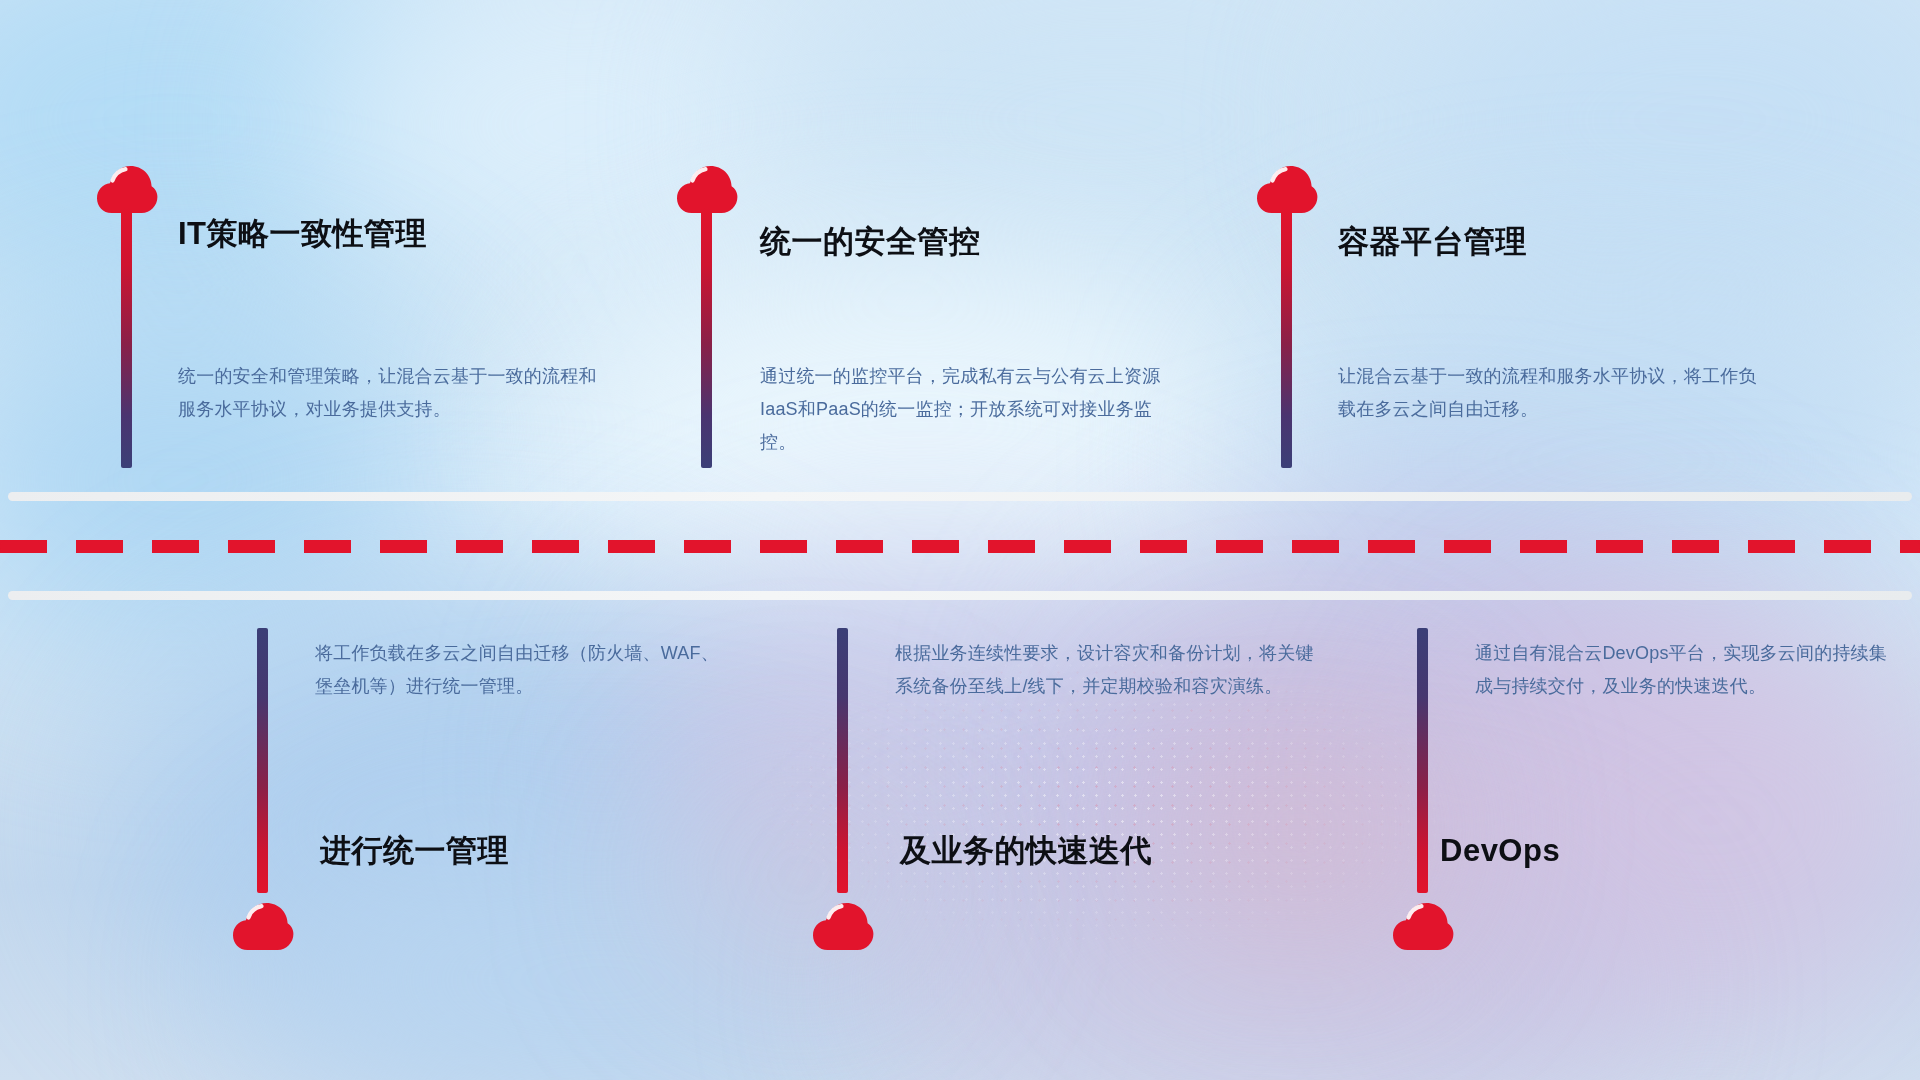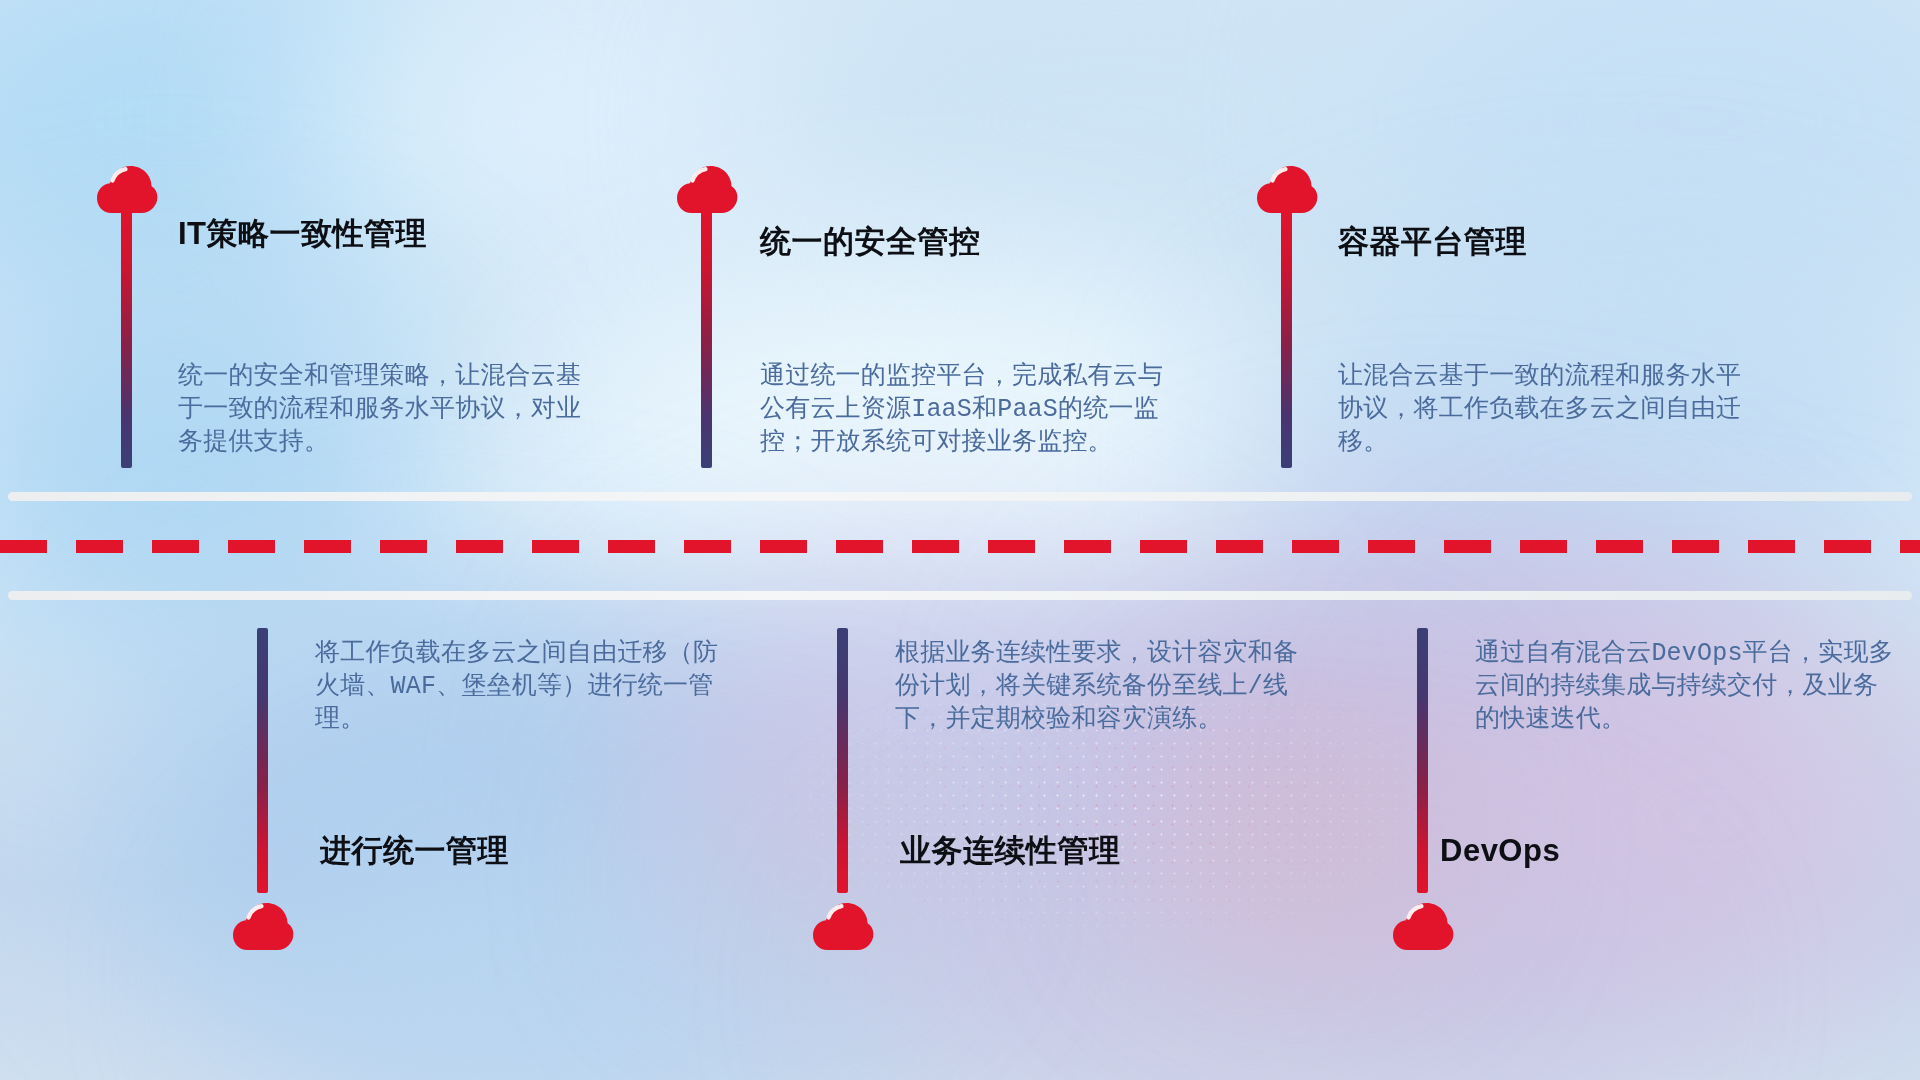--- a/index.html
+++ b/index.html
@@ -70,22 +70,22 @@
   .cloud-icon{position:absolute;width:62px;height:52px;}
   .stem{position:absolute;width:11px;border-radius:2px;}
   .stem-down{background:linear-gradient(180deg,#e2142c 0%,#cf1430 22%,#8a2048 52%,#4a3470 80%,#3b3f77 100%);}
   .stem-up{background:linear-gradient(180deg,#3b3f77 0%,#46376f 26%,#8a2048 60%,#cf1430 84%,#e2142c 100%);}
 
   .title{
     position:absolute;font-size:31px;font-weight:700;color:#0d0f14;
     letter-spacing:.5px;white-space:nowrap;line-height:1;
   }
   .body{
-    position:absolute;font-size:25px;line-height:33px;color:#4a6b9c;
-    width:360px;letter-spacing:.2px;font-weight:400;font-family:Liberation Mono, monospace;
+    position:absolute;font-size:18px;line-height:33px;color:#4a6b9c;
+    width:360px;letter-spacing:.2px;font-weight:400;
   }
 </style>
 </head>
 <body>
 
 <div id="stage">
 
   <div class="bg-base"></div>
   <div class="bloom b1"></div>
   <div class="bloom b2"></div>
@@ -154,21 +154,21 @@
       <svg viewBox="0 0 62 52" width="62" height="52" aria-hidden="true">
         <path d="M15.5 50C7 50 1 43.5 1 35.2 1 27.3 6.6 21 14 20.3 16.2 10.2 24.6 3 34.8 3 46.2 3 55.2 11.8 55.6 23.2c3.6 2.2 5.8 6.2 5.8 10.8C61.4 42.6 54.4 50 45.6 50Z" fill="#e2142c"></path>
         <path d="M16.5 17.5c2.2-6 7-10.2 13-11.4" stroke="#fff" stroke-width="4.2" stroke-linecap="round" fill="none" opacity=".92"></path>
       </svg>
     </span>
   </div>
 
   <div class="item">
     <span class="stem stem-up" style="left:837px;top:628px;height:265px;"></span>
     <span class="body" style="left:895px;top:637px;width:420px;">根据业务连续性要求，设计容灾和备份计划，将关键系统备份至线上/线下，并定期校验和容灾演练。</span>
-    <span class="title" style="left:900px;top:835px;">业务连续性管理</span>
+    <span class="title" style="left:900px;top:835px;">及业务的快速迭代</span>
     <span class="cloud-icon" style="left:812px;top:900px;">
       <svg viewBox="0 0 62 52" width="62" height="52" aria-hidden="true">
         <path d="M15.5 50C7 50 1 43.5 1 35.2 1 27.3 6.6 21 14 20.3 16.2 10.2 24.6 3 34.8 3 46.2 3 55.2 11.8 55.6 23.2c3.6 2.2 5.8 6.2 5.8 10.8C61.4 42.6 54.4 50 45.6 50Z" fill="#e2142c"></path>
         <path d="M16.5 17.5c2.2-6 7-10.2 13-11.4" stroke="#fff" stroke-width="4.2" stroke-linecap="round" fill="none" opacity=".92"></path>
       </svg>
     </span>
   </div>
 
   <div class="item">
     <span class="stem stem-up" style="left:1417px;top:628px;height:265px;"></span>

